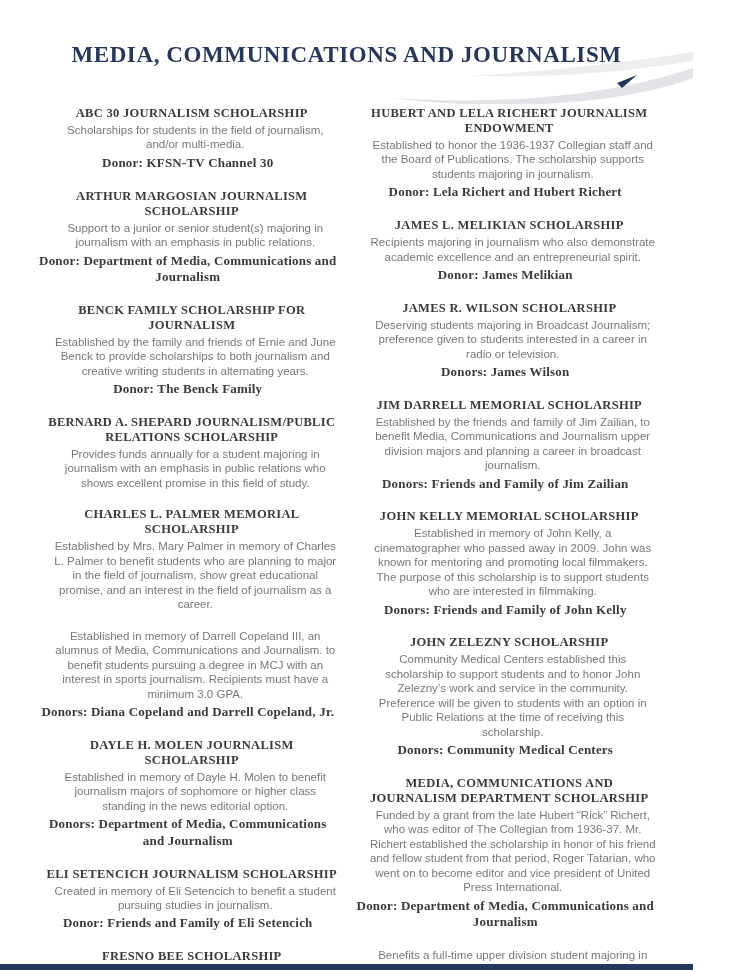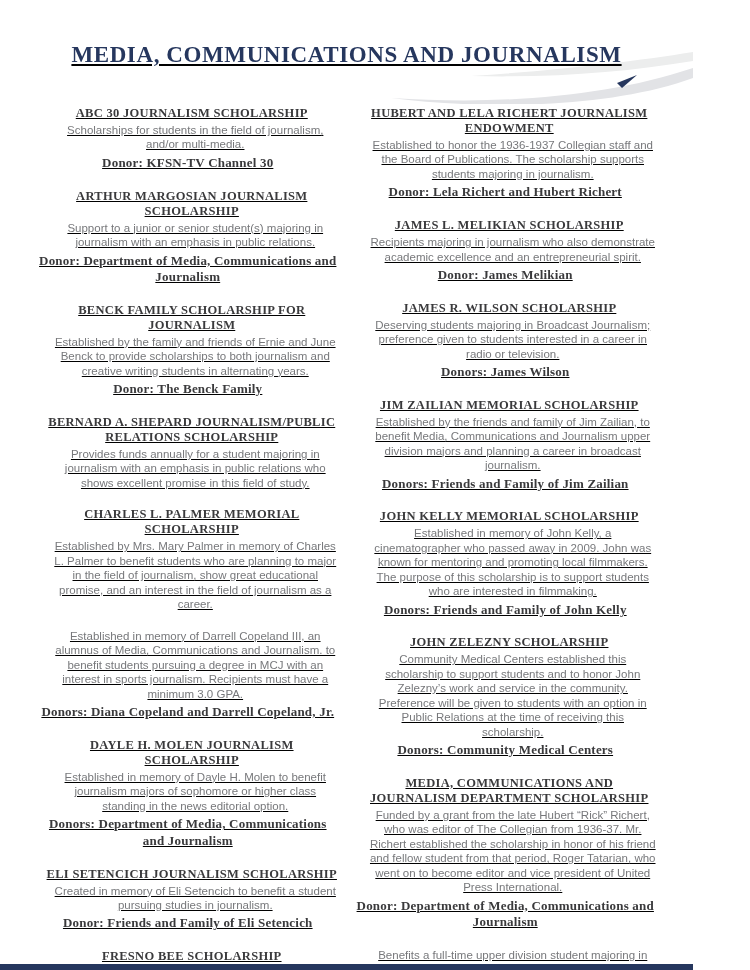--- a/index.html
+++ b/index.html
@@ -2,21 +2,20 @@
 <html><head>
 <meta charset="utf-8">
 <style>
   html,body { margin:0; padding:0; background:#ffffff; }
   .page {
     position:relative;
     width:693px; height:970px;
     background:#ffffff;
     overflow:hidden;
     font-family:"Liberation Sans", sans-serif;
-    text-decoration:underline;
   }
   .header { position:relative; padding-top:42px; height:58px; }
   .page-title {
     position:relative;
     z-index:2;
     text-align:center;
     font-family:"Liberation Serif", serif;
     font-weight:bold;
     font-size:23px;
     letter-spacing:0.6px;
@@ -151,21 +150,21 @@
       <div class="entry-donor">Donor: James Melikian</div>
     </div>
 
     <div class="entry">
       <div class="entry-name">JAMES R. WILSON SCHOLARSHIP</div>
       <div class="entry-desc">Deserving students majoring in Broadcast Journalism; preference given to students interested in a career in radio or television.</div>
       <div class="entry-donor">Donors: James Wilson</div>
     </div>
 
     <div class="entry">
-      <div class="entry-name">JIM ZAILIAN MEMORIAL SCHOLARSHIP</div>
+      <div class="entry-name">JIM DARRELL MEMORIAL SCHOLARSHIP</div>
       <div class="entry-desc">Established by the friends and family of Jim Zailian, to benefit Media, Communications and Journalism upper division majors and planning a career in broadcast journalism.</div>
       <div class="entry-donor">Donors: Friends and Family of Jim Zailian</div>
     </div>
 
     <div class="entry">
       <div class="entry-name">JOHN KELLY MEMORIAL SCHOLARSHIP</div>
       <div class="entry-desc">Established in memory of John Kelly, a cinematographer who passed away in 2009. John was known for mentoring and promoting local filmmakers. The purpose of this scholarship is to support students who are interested in filmmaking.</div>
       <div class="entry-donor">Donors: Friends and Family of John Kelly</div>
     </div>
 

